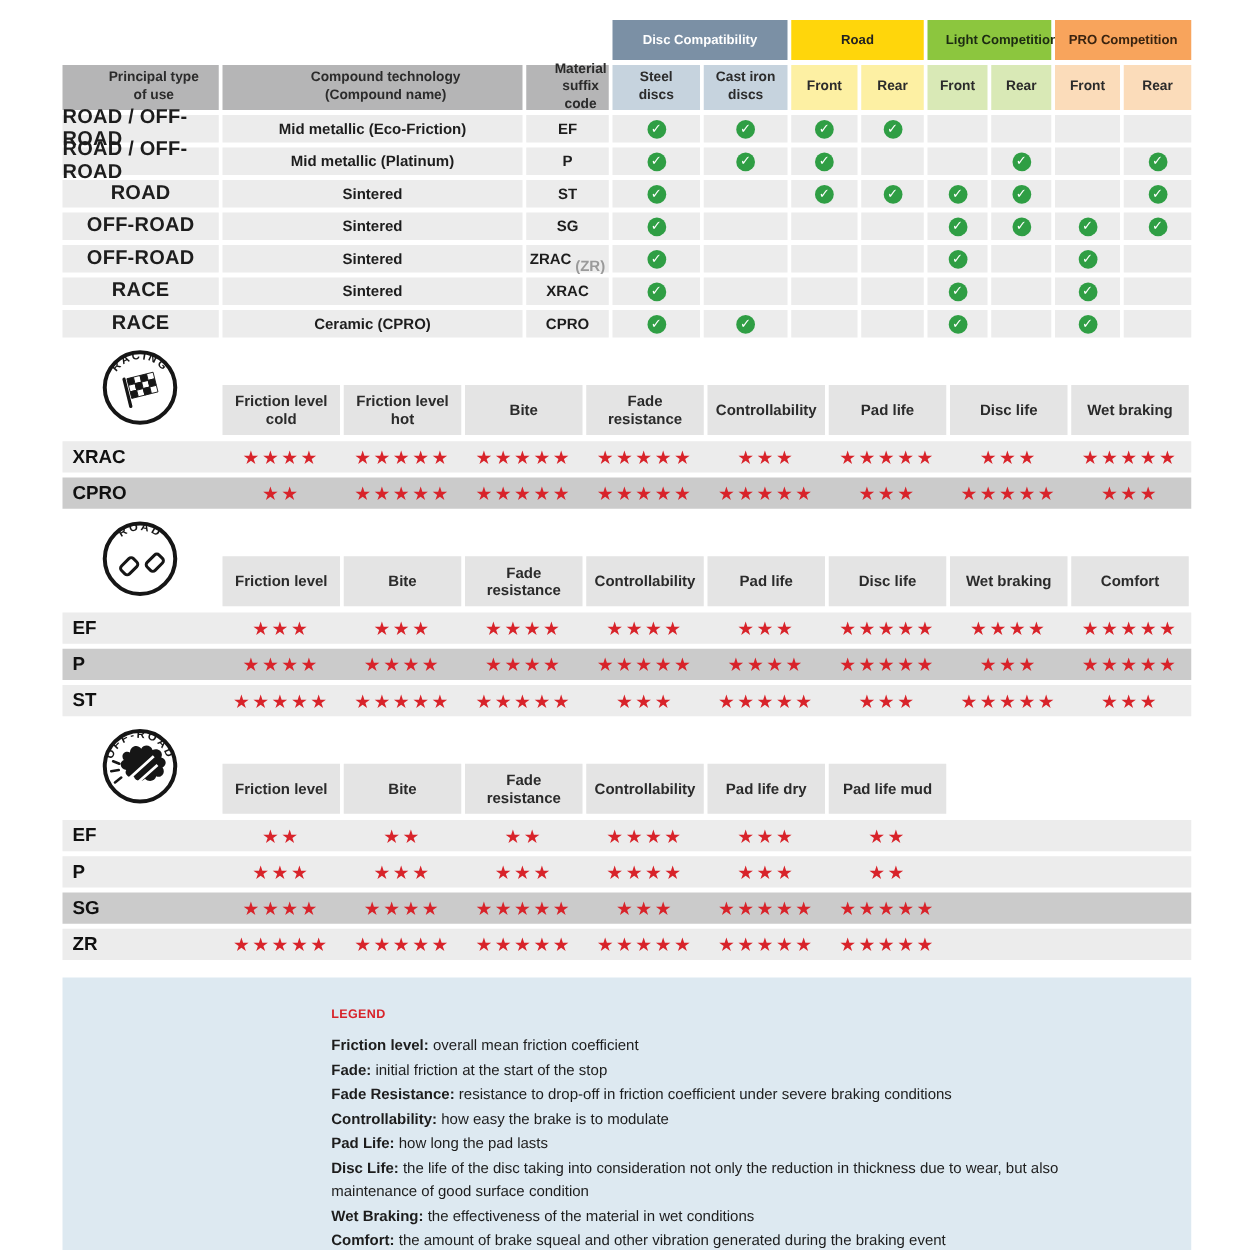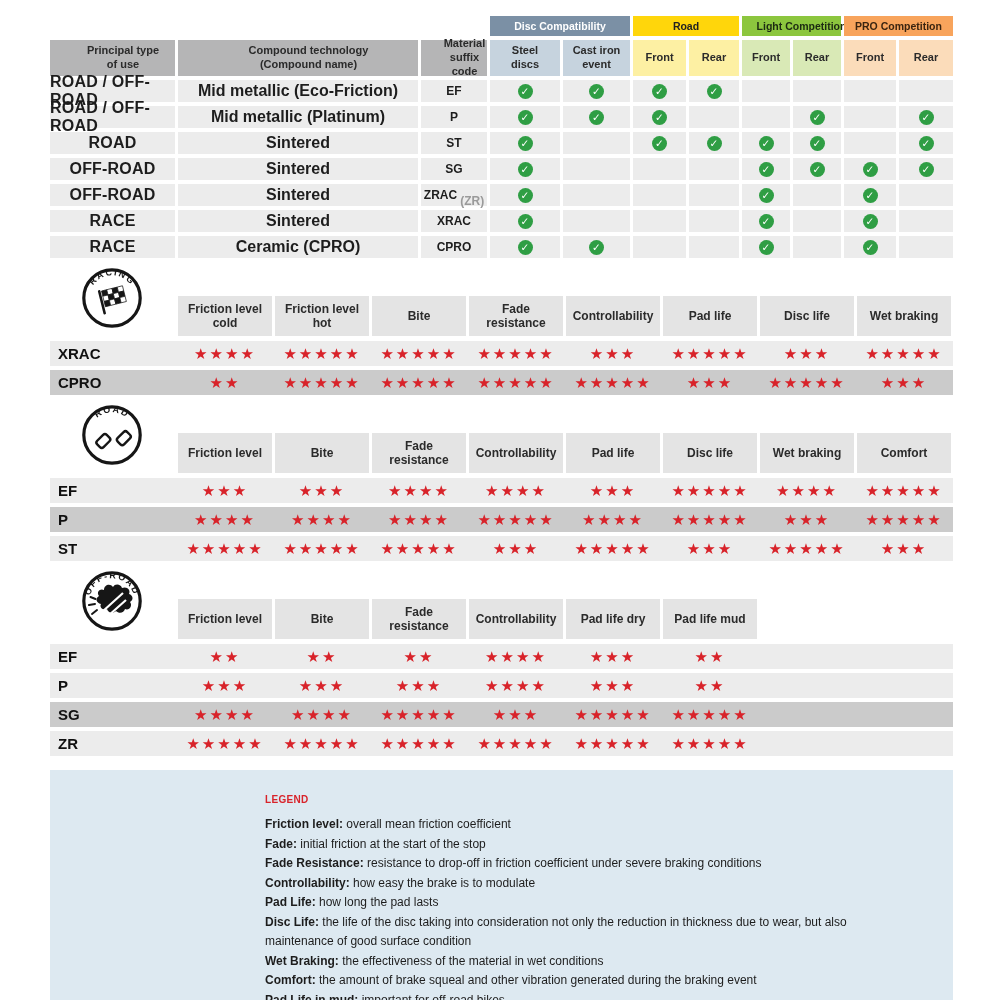--- a/index.html
+++ b/index.html
@@ -1,35 +1,35 @@
 <!DOCTYPE html>
 <html style="--disc-header: #7b90a5; --disc-sub: #c6d3de; --road-header: #ffd60b; --road-sub: #fdf0a3; --light-header: #8cc63e; --light-sub: #d9e9b6; --pro-header: #f8a45c; --pro-sub: #fbdcba; --check-green: #2f9e44; --star-red: #d8232a; --header-gray: #b5b5b6; --row-light: #ececec; --row-dark: #cbcbcb; --legend-bg: #dde9f1;"><head>
 <meta charset="utf-8">
 <style>
   html,body{margin:0;padding:0;background:#ffffff;}
   body{width:1000px;min-height:1000px;font-family:"Liberation Sans","DejaVu Sans",sans-serif;color:#222;}
   .page{padding:16px 48px 0 50px;width:903px;}
 
   
   .compat-grid{display:grid;grid-template-columns:125px 240px 66px 70px 67px 53px 50px 48px 48px 52px 54px;column-gap:3px;row-gap:4px;}
-  .gcell{height:20px;display:flex;align-items:center;justify-content:center;font-weight:bold;font-size:10.5px;white-space:nowrap;}
+  .gcell{height:32px;display:flex;align-items:center;justify-content:center;font-weight:bold;font-size:10.5px;white-space:nowrap;}
   .g-spacer{background:transparent;}
   .g-disc{background:var(--disc-header);color:#ffffff;}
   .g-road{background:var(--road-header);color:#222;}
   .g-light{background:var(--light-header);color:#1c2b12;}
   .g-pro{background:var(--pro-header);color:#3a2410;}
   .hcell{height:36px;display:flex;align-items:center;justify-content:center;text-align:center;font-weight:bold;font-size:11px;white-space:pre-line;line-height:1.25;color:#2b2b2b;}
   .h-gray{background:var(--header-gray);padding-left:21px;}
   .h-disc{background:var(--disc-sub);}
   .h-road{background:var(--road-sub);}
   .h-light{background:var(--light-sub);}
   .h-pro{background:var(--pro-sub);}
   .cell{height:22px;background:var(--row-light);display:flex;align-items:center;justify-content:center;}
   .cell-use{font-size:16px;font-weight:bold;letter-spacing:0.2px;color:#1d1d1d;}
-  .cell-tech{font-size:16px;font-weight:bold;color:#1d1d1d;}
+  .cell-tech{font-size:12px;font-weight:bold;color:#1d1d1d;}
   .cell-code{font-size:12px;font-weight:bold;color:#1d1d1d;}
   .code-alt{color:#9a9a9a;margin-left:3px;font-weight:bold;margin-top:12px;}
   .check{width:15px;height:15px;border-radius:50%;background:var(--check-green);color:#fff;font-size:10.5px;font-weight:bold;display:flex;align-items:center;justify-content:center;font-family:"DejaVu Sans",sans-serif;}
 
   
   .rating-section{position:relative;padding-top:24px;margin-top:14px;}
   .badge-icon{position:absolute;left:30px;top:-6px;width:64px;height:64px;display:block;}
   .rt-header{display:grid;column-gap:3px;margin-bottom:5px;}
   .rt-spacer{background:transparent;}
   .rt-head{background:#e4e4e4;height:40px;display:flex;align-items:center;justify-content:center;text-align:center;font-weight:bold;font-size:12px;line-height:1.2;color:#2b2b2b;padding:0 2px;box-sizing:border-box;}
@@ -56,21 +56,21 @@
       <div class="gcell g-pro" style="grid-column: span 2;">PRO Competition</div>
       <div class="hcell h-gray">Principal type
 of use</div>
       <div class="hcell h-gray">Compound technology
 (Compound name)</div>
       <div class="hcell h-gray">Material
 suffix code</div>
       <div class="hcell h-disc">Steel
 discs</div>
       <div class="hcell h-disc">Cast iron
-event</div>
+discs</div>
       <div class="hcell h-road">Front</div>
       <div class="hcell h-road">Rear</div>
       <div class="hcell h-light">Front</div>
       <div class="hcell h-light">Rear</div>
       <div class="hcell h-pro">Front</div>
       <div class="hcell h-pro">Rear</div>
       <div class="cell cell-use">ROAD / OFF-ROAD</div>
       <div class="cell cell-tech">Mid metallic (Eco-Friction)</div>
       <div class="cell cell-code">EF</div>
       <div class="cell cell-check">

